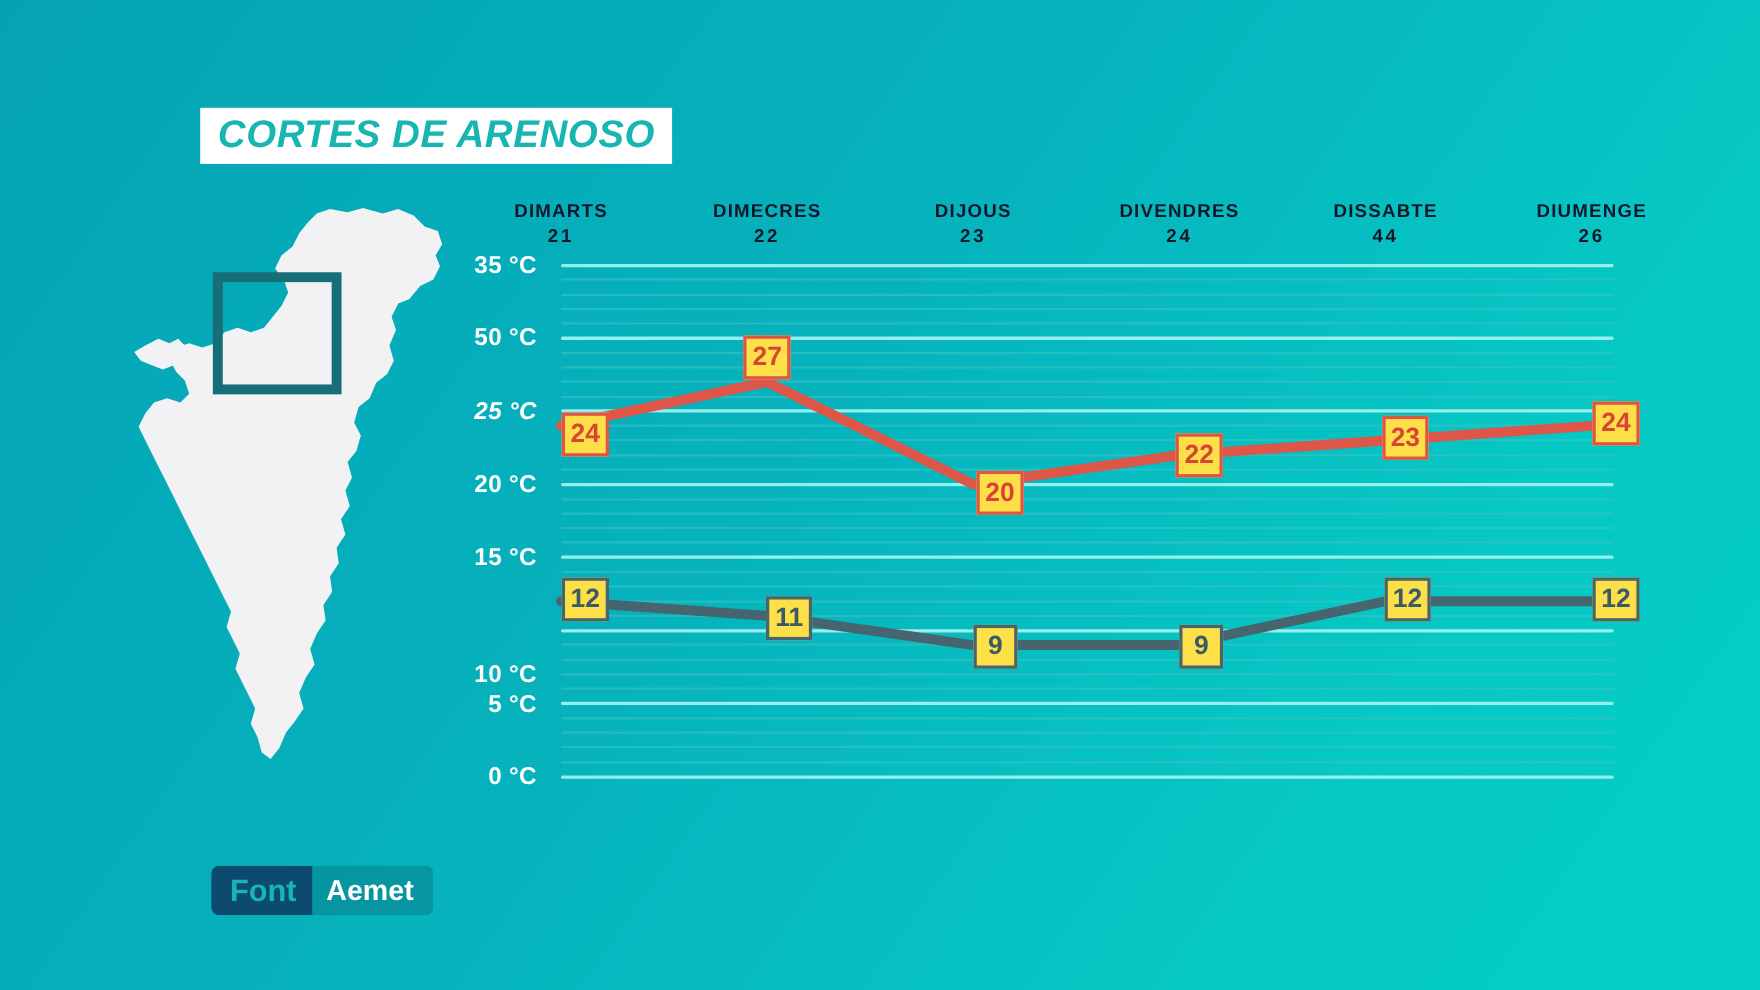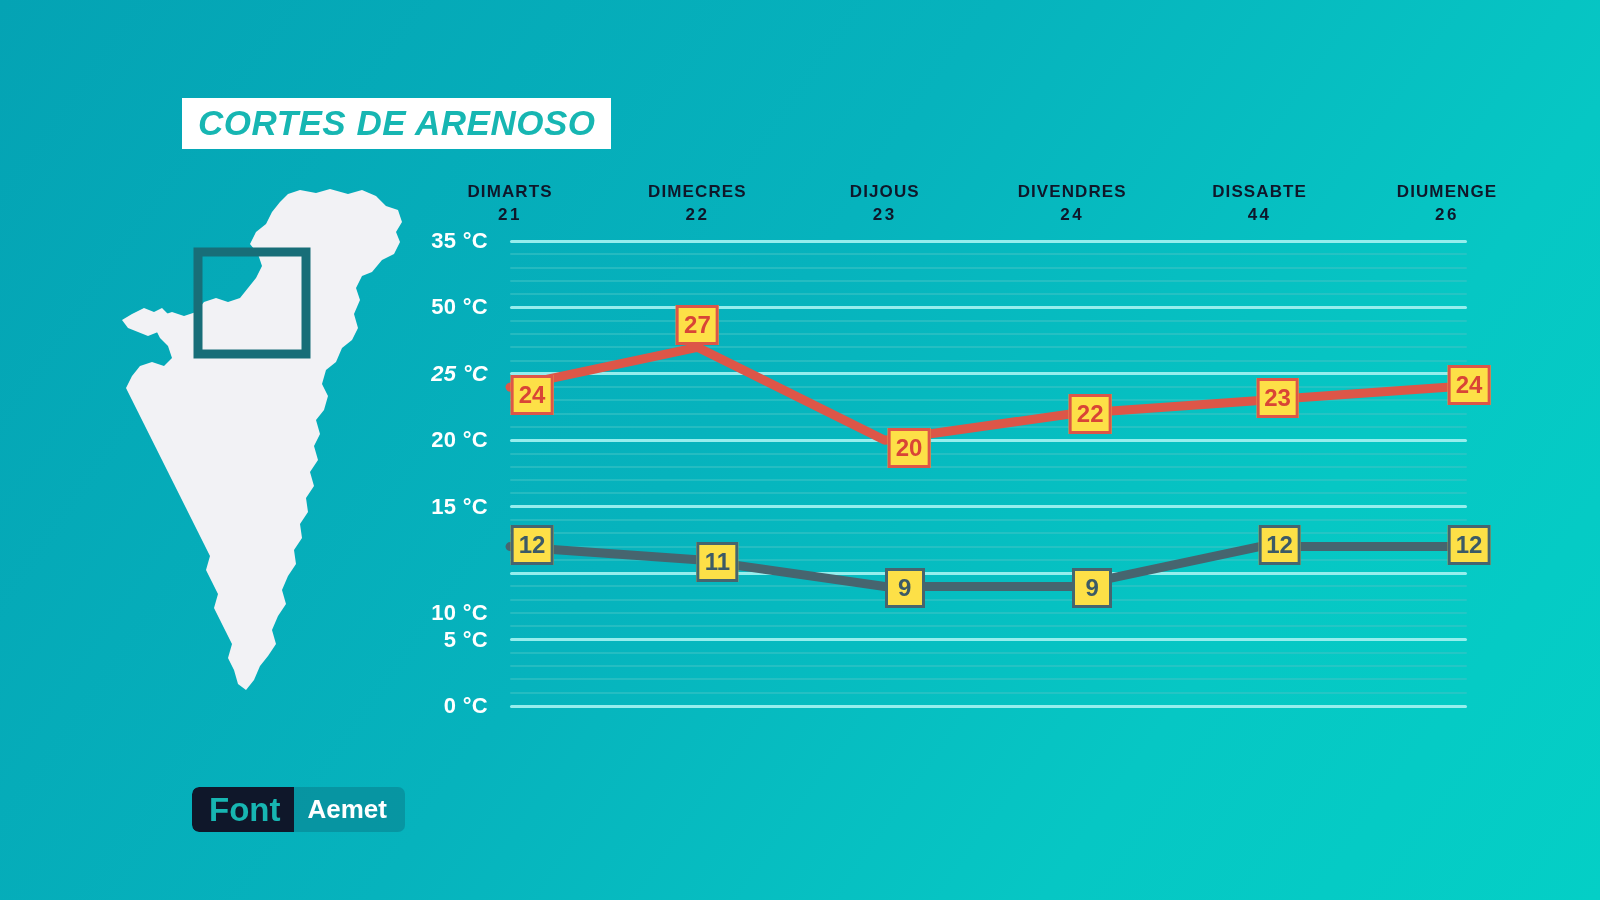--- a/index.html
+++ b/index.html
@@ -55,21 +55,21 @@
   }
   .dlabel.max{ border-color:#dd5648; color:#d94436; }
   .dlabel.min{ border-color:#46656f; color:#3c5a66; }
 
   
   #source{
     position:absolute; left:192px; top:787px; height:45px;
     display:flex; align-items:stretch; border-radius:7px; overflow:hidden;
   }
   #source .s-left{
-    background:#0f172a; color:#17b6b2; font-size:33px; font-weight:bold;
+    background:#0c4a6e; color:#17b6b2; font-size:28px; font-weight:bold;
     display:flex; align-items:center; padding:0 14px 0 17px; border-radius:7px 0 0 7px;
   }
   #source .s-right{
     background:rgba(10,125,140,.55); color:#ffffff; font-size:26px; font-weight:bold;
     display:flex; align-items:center; padding:0 18px 0 13px;
   }
 </style>
 </head>
 <body>
 

